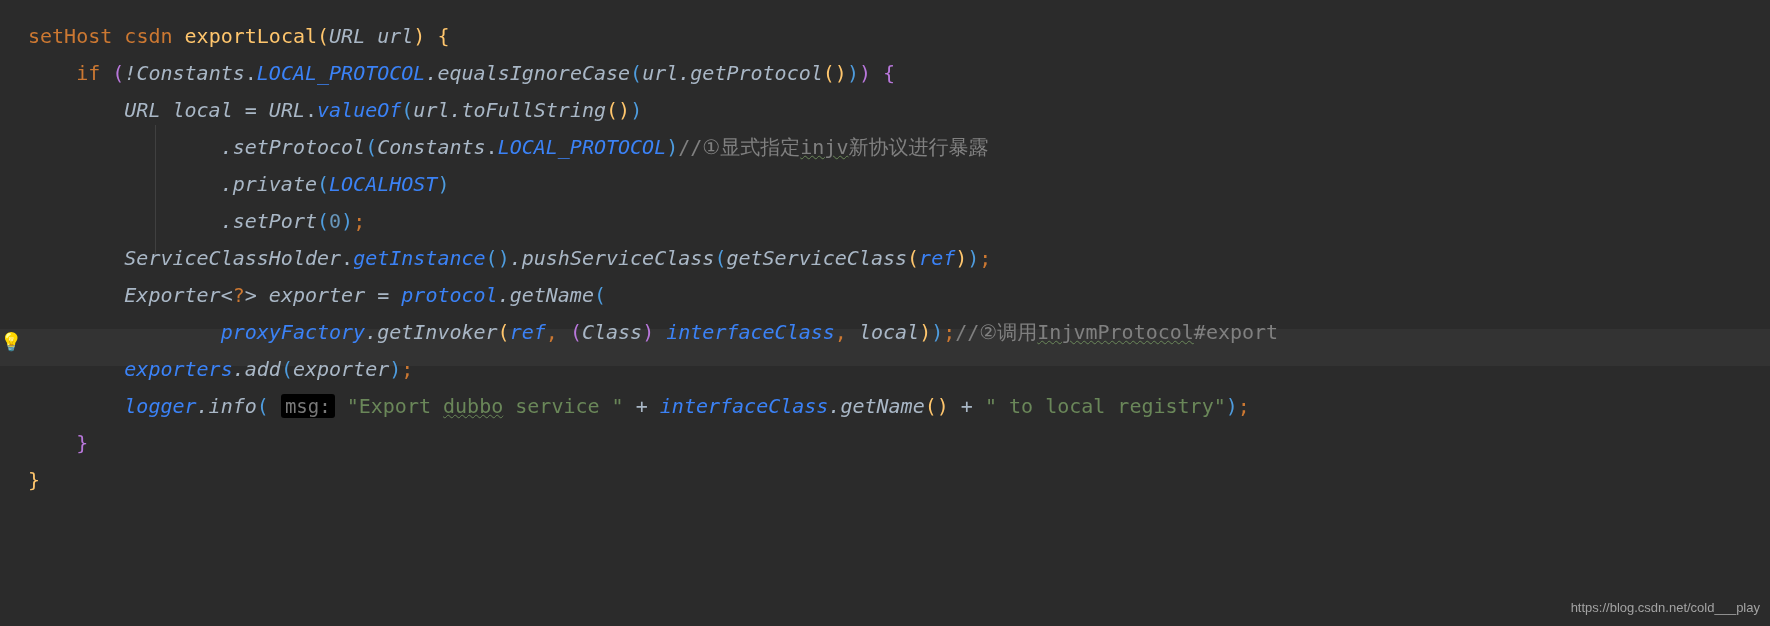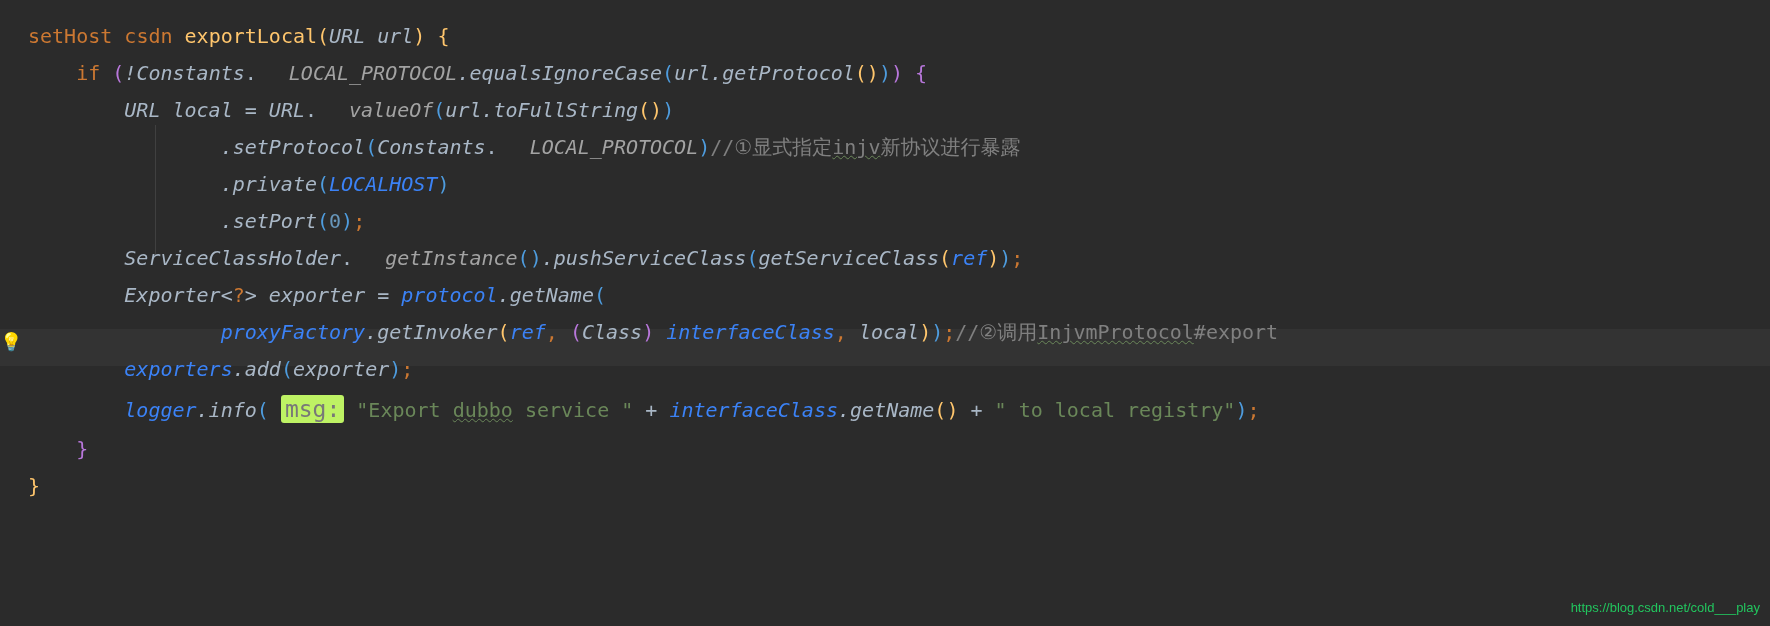--- a/index.html
+++ b/index.html
@@ -22,28 +22,28 @@
     font-family: inherit;
   }
   .kw      { color: #cc7832; }
   .mname   { color: #ffc66d; }
   .brace-y { color: #ffc66d; }
   .paren-y { color: #ffc66d; }
   .brace-p { color: #b877db; }
   .paren-p { color: #b877db; }
   .paren-b { color: #4e9cde; }
   .txt     { color: #a9b7c6; font-style: italic; }
-  .static  { color: #a3a3a3; font-style: italic; margin-left: 32px; }
+  .static  { color: #3b82f6; font-style: italic; }
   .field   { color: #3b82f6; font-style: italic; }
   .constf  { color: #3b82f6; font-style: italic; }
   .num     { color: #6897bb; }
   .str     { color: #6a8759; }
   .cmt     { color: #808080; }
   .wavy    { text-decoration: underline wavy #6a8759; text-decoration-thickness: 1px; }
-  .param   { color: #787878;  background:#bef264; font-size:23px; padding:1px 4px; border-radius:3px; font-style: normal;}
+  .param   { color: #787878;  background:#000000; font-size:19px; padding:1px 4px; border-radius:3px; font-style: normal;}
   .hl-line {
     position: absolute;
     left: 0;
     width: 100%;
     height: 37px;
     background: rgba(255,255,255,0.04);
     z-index: 0;
   }
   .code { position: relative; z-index: 1; }
   .bulb {
@@ -51,21 +51,21 @@
     left: 0px;
     top: 325px;
     color: #f0a732;
     font-size: 18px;
     z-index: 2;
   }
   .watermark {
     position: absolute;
     right: 10px;
     bottom: 6px;
-    color: #22c55e;
+    color: #a3a3a3;
     font-size: 13px;
     font-family: sans-serif;
     z-index: 2;
   }
   .guide {
     position: absolute;
     top: 125px;
     width: 1px;
     height: 130px;
     background: rgba(160,160,160,0.18);

